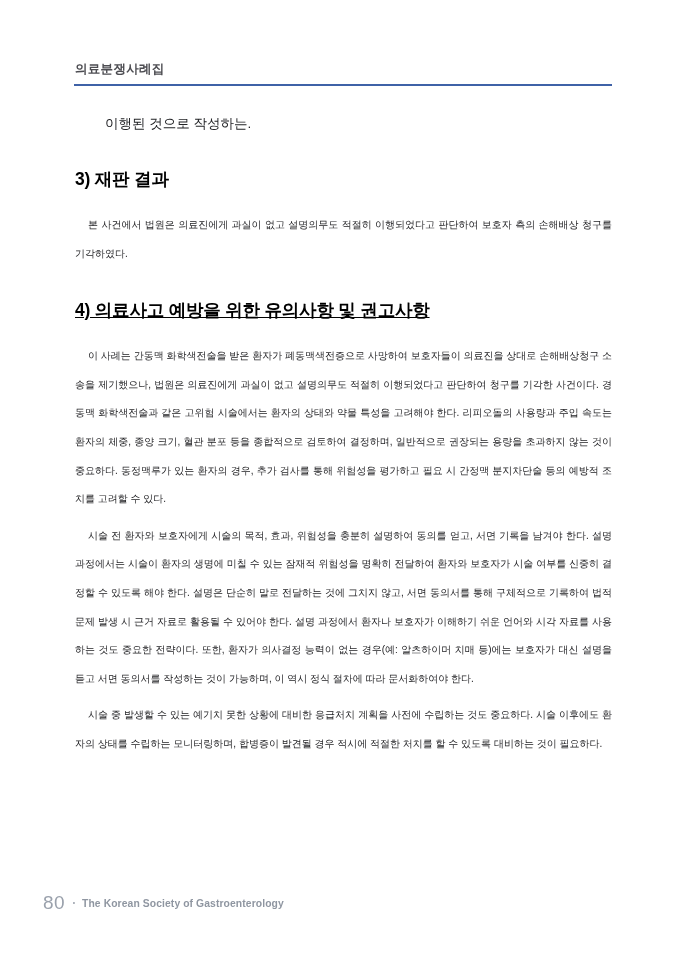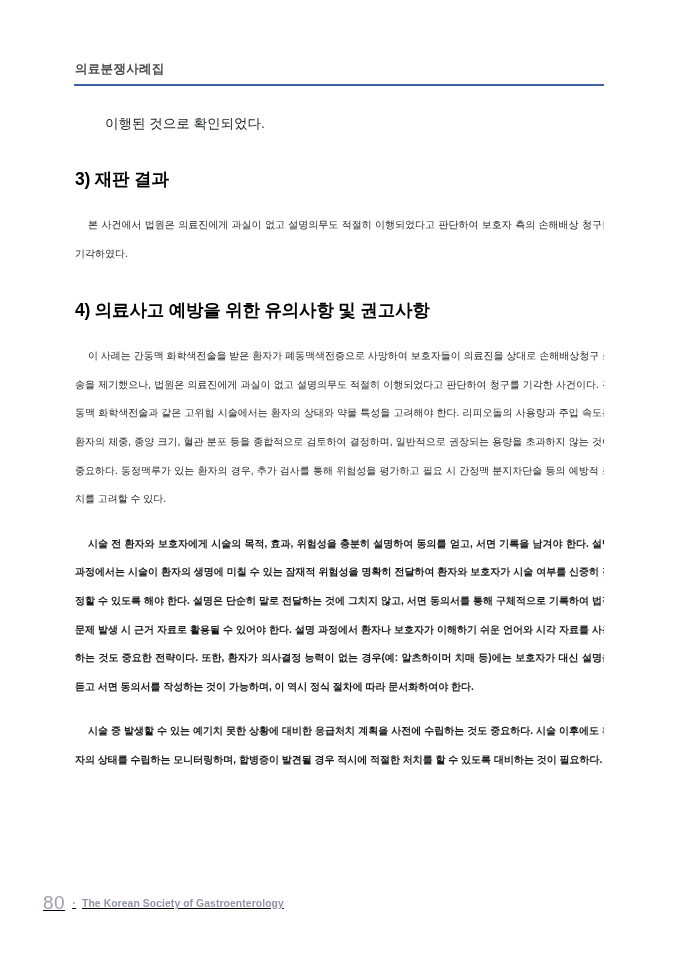--- a/index.html
+++ b/index.html
@@ -11,20 +11,21 @@
     width: 687px;
     height: 971px;
     font-family: "Liberation Sans", sans-serif;
   }
   .page {
     position: relative;
     width: 604px;
     height: 971px;
     background: #ffffff;
     overflow: hidden;
+    padding-left: 24px;
   }
   
   .runhead-title {
     position: absolute;
     left: 75px;
     top: 61px;
     font-size: 12.5px;
     font-weight: 600;
     letter-spacing: 0.3px;
     color: #4d4d52;
@@ -61,34 +62,33 @@
   p.body-para {
     margin: 20px 0 0 0;
     font-size: 10px;
     line-height: 28.6px;
     color: #1d1d20;
     text-align: justify;
     text-indent: 13px;
     word-break: break-all;
   }
   p.body-para.follow {
-    margin-top: 16px;
-    font-weight: bold;
+    margin-top: 8px;
   }
   h2.section-heading.second {
     margin-top: 30px;
+    text-decoration: underline;
   }
   
   .footer {
     position: absolute;
     left: 43px;
     top: 892px;
     display: flex;
     align-items: center;
-    text-decoration: underline;
   }
   .page-number {
     font-size: 19px;
     letter-spacing: 0.5px;
     color: #9aa1ac;
   }
   .footer-sep {
     margin: 0 6px 0 7px;
     font-size: 12px;
     font-weight: 700;
@@ -107,21 +107,21 @@
 </head>
 <body>
 
 <div class="page">
 
   <div class="runhead-title">의료분쟁사례집</div>
   <div class="runhead-rule"></div>
 
   <div class="content">
 
-    <p class="intro-line">이행된 것으로 확인되었다.</p>
+    <p class="intro-line">이행된 것으로 작성하는.</p>
 
     <h2 class="section-heading">3) 재판 결과</h2>
 
     <p class="body-para">본 사건에서 법원은 의료진에게 과실이 없고 설명의무도 적절히 이행되었다고 판단하여 보호자 측의 손해배상 청구를 기각하였다.</p>
 
     <h2 class="section-heading second">4) 의료사고 예방을 위한 유의사항 및 권고사항</h2>
 
     <p class="body-para">이 사례는 간동맥 화학색전술을 받은 환자가 폐동맥색전증으로 사망하여 보호자들이 의료진을 상대로 손해배상청구 소송을 제기했으나, 법원은 의료진에게 과실이 없고 설명의무도 적절히 이행되었다고 판단하여 청구를 기각한 사건이다. 경동맥 화학색전술과 같은 고위험 시술에서는 환자의 상태와 약물 특성을 고려해야 한다. 리피오돌의 사용량과 주입 속도는 환자의 체중, 종양 크기, 혈관 분포 등을 종합적으로 검토하여 결정하며, 일반적으로 권장되는 용량을 초과하지 않는 것이 중요하다. 동정맥루가 있는 환자의 경우, 추가 검사를 통해 위험성을 평가하고 필요 시 간정맥 분지차단술 등의 예방적 조치를 고려할 수 있다.</p>
 
     <p class="body-para follow">시술 전 환자와 보호자에게 시술의 목적, 효과, 위험성을 충분히 설명하여 동의를 얻고, 서면 기록을 남겨야 한다. 설명 과정에서는 시술이 환자의 생명에 미칠 수 있는 잠재적 위험성을 명확히 전달하여 환자와 보호자가 시술 여부를 신중히 결정할 수 있도록 해야 한다. 설명은 단순히 말로 전달하는 것에 그치지 않고, 서면 동의서를 통해 구체적으로 기록하여 법적 문제 발생 시 근거 자료로 활용될 수 있어야 한다. 설명 과정에서 환자나 보호자가 이해하기 쉬운 언어와 시각 자료를 사용하는 것도 중요한 전략이다. 또한, 환자가 의사결정 능력이 없는 경우(예: 알츠하이머 치매 등)에는 보호자가 대신 설명을 듣고 서면 동의서를 작성하는 것이 가능하며, 이 역시 정식 절차에 따라 문서화하여야 한다.</p>

